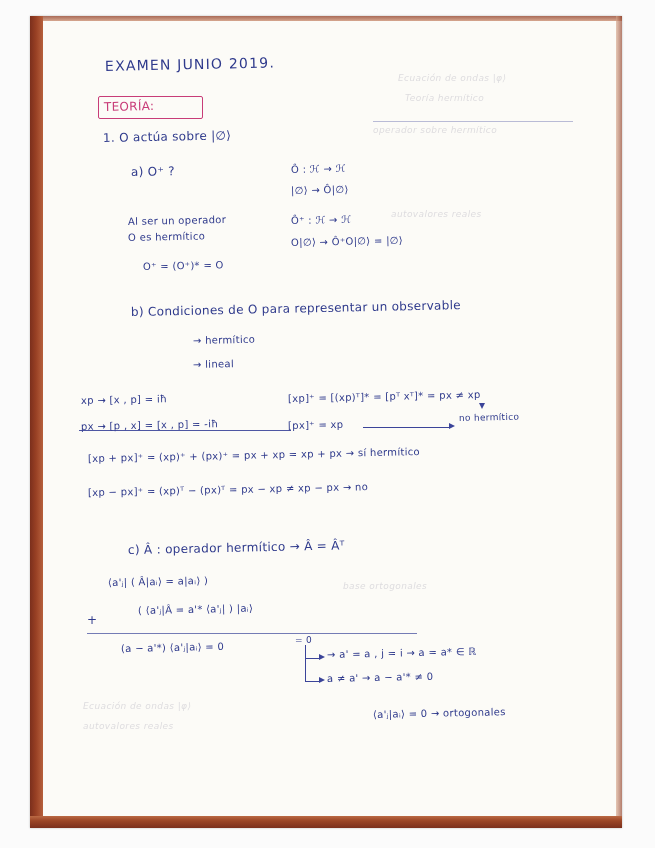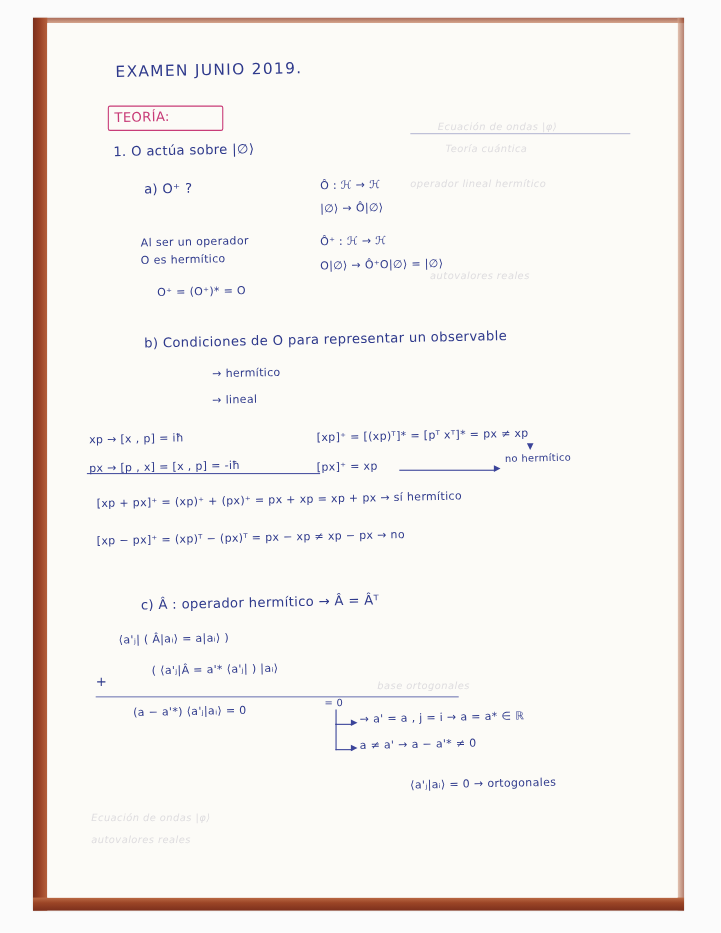--- a/index.html
+++ b/index.html
@@ -77,21 +77,20 @@
   .ghost {
     position: absolute;
     color: #b9b7c2;
     opacity: .45;
     font-family: "DejaVu Sans", sans-serif;
     font-style: italic;
     font-size: 9px;
     letter-spacing: .4px;
     white-space: nowrap;
     pointer-events: none;
-    margin-top: 38px;
   }
   .ink {
     position: absolute;
     color: #2f3a8c;
     font-family: "DejaVu Sans", sans-serif;
     white-space: nowrap;
     font-size: 11px;
     letter-spacing: .3px;
     transform-origin: left center;
   }
@@ -152,22 +151,22 @@
   <div class="sheet">
     <div class="binder-top"></div>
     <div class="binder-left"></div>
     <div class="binder-right"></div>
     <div class="binder-bottom"></div>
 
     <div class="paper">
 
       <div class="ghostblock">
         <div class="ghost" style="left:355px; top:52px;">Ecuación de ondas  |φ⟩</div>
-        <div class="ghost" style="left:362px; top:72px;">Teoría  cuántica</div>
-        <div class="ghost" style="left:330px; top:104px;">operador  lineal  hermítico</div>
+        <div class="ghost" style="left:362px; top:72px;">Teoría  hermítico</div>
+        <div class="ghost" style="left:330px; top:104px;">operador  sobre  hermítico</div>
         <div class="ghost" style="left:348px; top:188px;">autovalores  reales</div>
         <div class="ghost" style="left:300px; top:560px;">base  ortogonales</div>
         <div class="ghost" style="left:40px; top:680px;">Ecuación de ondas  |φ⟩</div>
         <div class="ghost" style="left:40px; top:700px;">autovalores  reales</div>
       </div>
 
       <div class="ink big slant" style="left:62px; top:37px;">EXAMEN  JUNIO  2019.</div>
       <div class="rule" style="left:330px; top:100px; width:200px; opacity:.35;"></div>
 
       <div class="box-pink" style="left:55px; top:75px; width:103px; height:21px;"></div>

